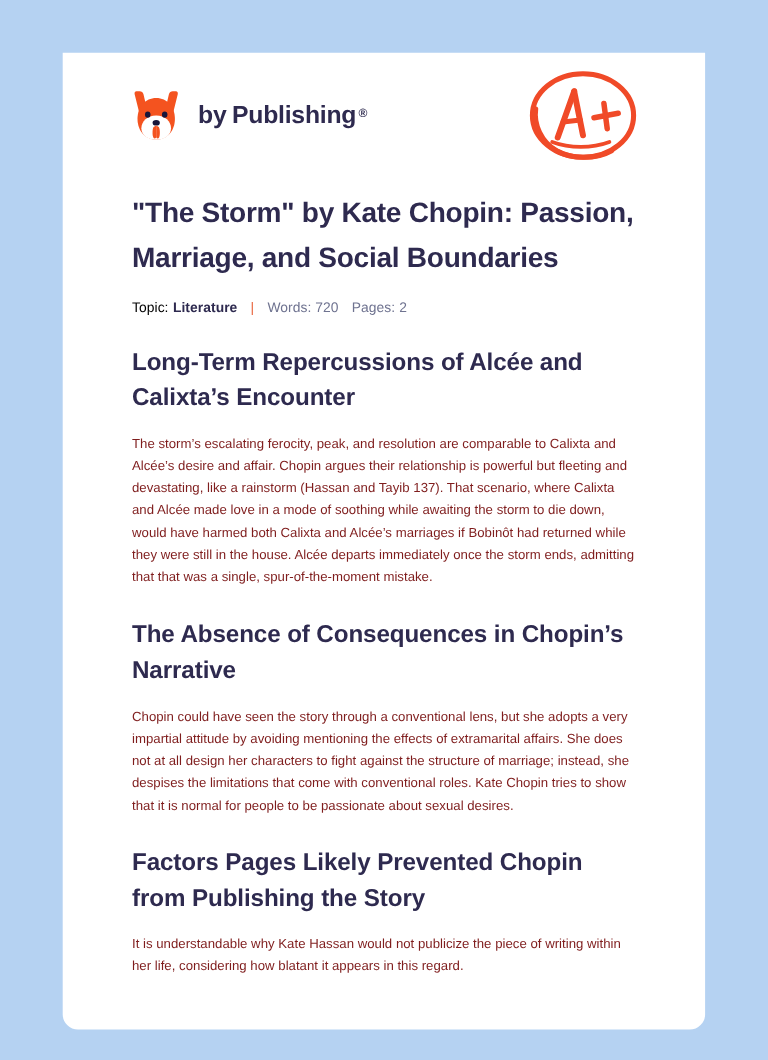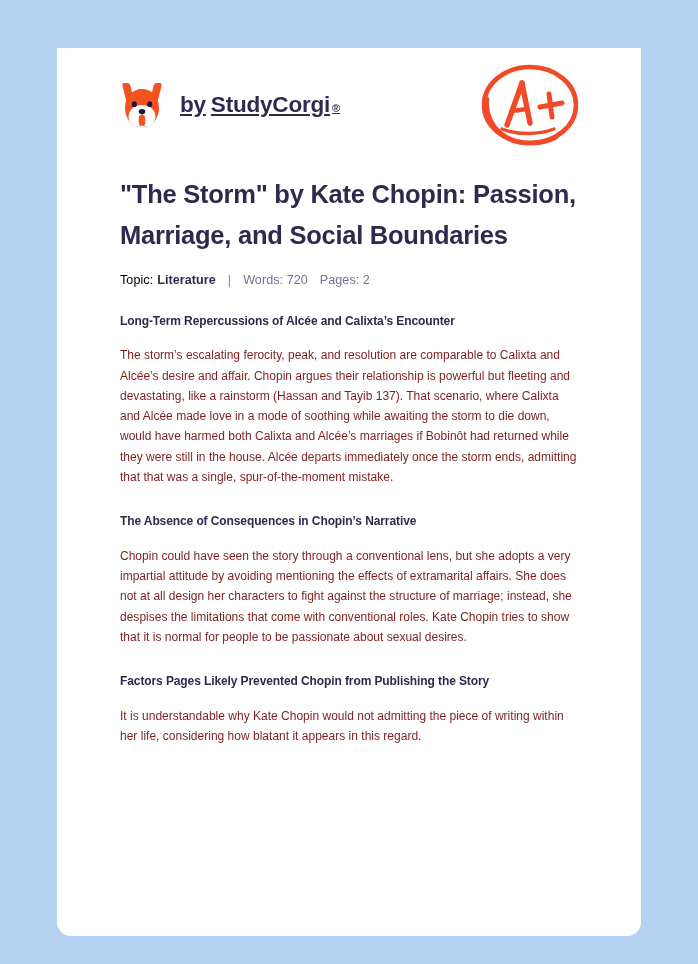--- a/index.html
+++ b/index.html
@@ -48,27 +48,26 @@
   }
 
   .corgi-icon {
     width: 44px;
     height: 48px;
     display: block;
   }
 
   .brand-text {
     display: flex;
-    align-items: flex-end;
+    align-items: center;
     font-size: 22.5px;
     font-weight: 700;
     color: #2e2a4f;
     letter-spacing: -0.2px;
     line-height: 1;
-    text-decoration: underline;
   }
 
   .brand-by { margin-right: 5px; }
 
   .brand-reg {
     font-size: 11px;
     font-weight: 600;
     position: relative;
     top: -2px;
     margin-left: 2px;
@@ -115,21 +114,21 @@
     color: #e8643c;
     margin: 0 12px;
   }
 
   .meta-words { margin-right: 12px; }
 
   
   .doc-body { margin-top: 26px; }
 
   .section-heading {
-    font-size: 12px;
+    font-size: 22px;
     font-weight: 700;
     color: #2e2a4f;
     line-height: 1.48;
     letter-spacing: -0.1px;
     margin-bottom: 15px;
   }
 
   .section + .section { margin-top: 26px; }
 
   .section-para {
@@ -156,21 +155,21 @@
             <path d="M22 24 C30 24 35.5 29.5 35.5 35.5 C35.5 42 29.5 46 22 46 C14.5 46 8.5 42 8.5 35.5 C8.5 29.5 14 24 22 24 Z" fill="#ffffff"></path>
             <ellipse cx="14.3" cy="23.2" rx="2.5" ry="2.9" fill="#18163a"></ellipse>
             <ellipse cx="29.7" cy="23.2" rx="2.5" ry="2.9" fill="#18163a"></ellipse>
             <ellipse cx="22" cy="30.6" rx="3.3" ry="2.6" fill="#18163a"></ellipse>
             <path d="M22 33.2 C22 37 22 40 22 43.4 C22 45 20.2 45.6 19.4 44 C18.4 42 18.4 36.6 19.6 34.4 Z" fill="#f4531f"></path>
             <path d="M22 33.2 C22 37 22 40 22 43.4 C22 45 23.8 45.6 24.6 44 C25.6 42 25.6 36.6 24.4 34.4 Z" fill="#f4531f"></path>
           </svg>
         </span>
         <span class="brand-text">
           <span class="brand-by">by</span>
-          <span>StudyCorgi</span>
+          <span>Publishing</span>
           <span class="brand-reg">®</span>
         </span>
       </div>
 
       <span class="grade-badge-wrap">
         <svg class="grade-badge" viewBox="0 0 104 88" xmlns="http://www.w3.org/2000/svg" aria-hidden="true">
           <ellipse cx="52" cy="44" rx="46" ry="38" fill="none" stroke="#f04a28" stroke-width="4.6"></ellipse>
           <path d="M9 38 C7 52 14 68 28 76 C42 84 64 84 78 76" fill="none" stroke="#f04a28" stroke-width="4.6" stroke-linecap="round"></path>
           <path d="M44 22 L29 64" fill="none" stroke="#f04a28" stroke-width="5.4" stroke-linecap="round"></path>
           <path d="M44 22 L52 62" fill="none" stroke="#f04a28" stroke-width="5.4" stroke-linecap="round"></path>
@@ -200,19 +199,19 @@
         <p class="section-para">The storm’s escalating ferocity, peak, and resolution are comparable to Calixta and Alcée’s desire and affair. Chopin argues their relationship is powerful but fleeting and devastating, like a rainstorm (Hassan and Tayib 137). That scenario, where Calixta and Alcée made love in a mode of soothing while awaiting the storm to die down, would have harmed both Calixta and Alcée’s marriages if Bobinôt had returned while they were still in the house. Alcée departs immediately once the storm ends, admitting that that was a single, spur-of-the-moment mistake.</p>
       </div>
 
       <div class="section">
         <h2 class="section-heading">The Absence of Consequences in Chopin’s Narrative</h2>
         <p class="section-para">Chopin could have seen the story through a conventional lens, but she adopts a very impartial attitude by avoiding mentioning the effects of extramarital affairs. She does not at all design her characters to fight against the structure of marriage; instead, she despises the limitations that come with conventional roles. Kate Chopin tries to show that it is normal for people to be passionate about sexual desires.</p>
       </div>
 
       <div class="section">
         <h2 class="section-heading">Factors Pages Likely Prevented Chopin from Publishing the Story</h2>
-        <p class="section-para">It is understandable why Kate Chopin would not admitting the piece of writing within her life, considering how blatant it appears in this regard.</p>
+        <p class="section-para">It is understandable why Kate Hassan would not publicize the piece of writing within her life, considering how blatant it appears in this regard.</p>
       </div>
 
     </div>
 
   </div>
 </div>
 
 </body></html>

